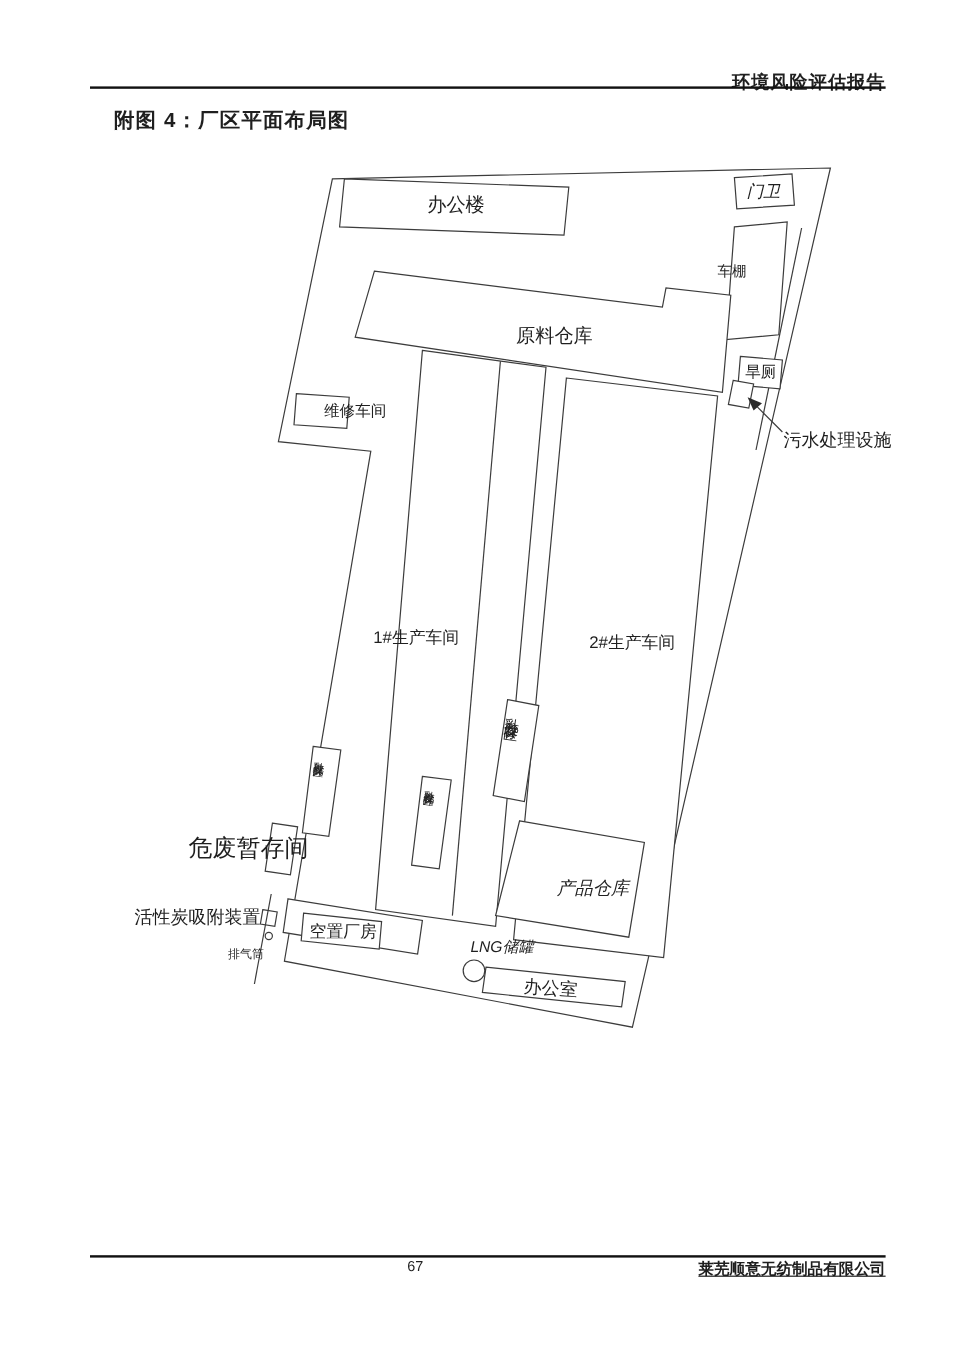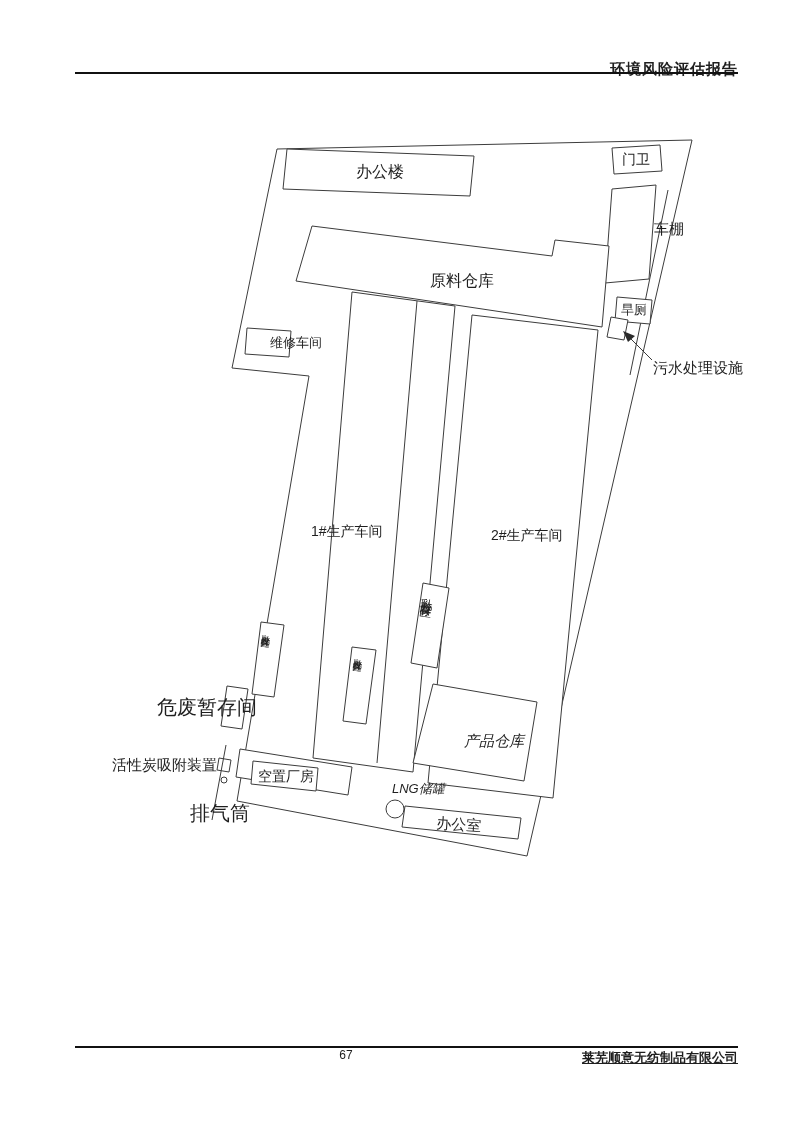--- a/index.html
+++ b/index.html
@@ -21,20 +21,21 @@
   .ln  { stroke:#3c3c3c; stroke-width:1; fill:none; }
   .arr { fill:#2a2a2a; }
 </style>
 </head>
 <body>
 
 <div class="page">
 
   <div class="lbl hdr-title">环境风险评估报告</div>
   <div class="hdr-line"></div>
+  <div class="lbl fig-title">附图 4：厂区平面布局图</div>
   <div class="ftr-line"></div>
   <div class="lbl pg-num">67</div>
   <div class="lbl company">莱芜顺意无纺制品有限公司</div>
 
   <svg width="800" height="1131" viewBox="0 0 800 1131">
 
     <polygon class="bld" points="277,149 692,140 527,856 237,801 309,376 232,368"></polygon>
 
     <line class="ln" x1="668" y1="190" x2="630" y2="375"></line>
 
@@ -64,32 +65,32 @@
     <polygon class="arr" points="623,331 635,336 628,342"></polygon>
 
     <polygon class="bld" points="219,758 231,760 229,772 217,770"></polygon>
     <circle class="ln" cx="224" cy="780" r="3"></circle>
     <line class="ln" x1="226" y1="745" x2="212" y2="820"></line>
 
     <circle class="bld" cx="395" cy="809" r="9"></circle>
   </svg>
 
   <div class="lbl" style="left:356px; top:163px; font-size:16px;">办公楼</div>
-  <div class="lbl" style="left:622px; top:151px; font-size:14px;">门卫</div>
-  <div class="lbl" style="left:654px; top:220px; font-size:15px;">车棚</div>
+  <div class="lbl" style="left:622px; top:151px; font-size:14px;font-style:italic;">门卫</div>
+  <div class="lbl" style="left:598px; top:220px; font-size:12px;">车棚</div>
   <div class="lbl" style="left:430px; top:272px; font-size:16px;">原料仓库</div>
   <div class="lbl" style="left:621px; top:303px; font-size:13px;">旱厕</div>
   <div class="lbl" style="left:653px; top:359px; font-size:15px;text-align:right;">污水处理设施</div>
   <div class="lbl" style="left:270px; top:336px; font-size:13px;">维修车间</div>
   <div class="lbl" style="left:311px; top:523px; font-size:14px;">1#生产车间</div>
   <div class="lbl" style="left:491px; top:527px; font-size:14px;">2#生产车间</div>
   <div class="lbl vert" style="left:421px; top:588px; font-size:12px; transform:rotate(8deg); transform-origin:top left;">乳胶暂存区</div>
   <div class="lbl vert" style="left:262px; top:627px; font-size:9px; letter-spacing:1px; transform:rotate(8deg); transform-origin:top left;">乳胶搅拌区</div>
   <div class="lbl vert" style="left:354px; top:651px; font-size:9px; letter-spacing:1px; transform:rotate(8deg); transform-origin:top left;">乳胶搅拌区</div>
   <div class="lbl" style="left:157px; top:696px; font-size:20px;">危废暂存间</div>
   <div class="lbl" style="left:112px; top:756px; font-size:15px;">活性炭吸附装置</div>
-  <div class="lbl" style="left:190px; top:790px; font-size:20px;margin-top:12px;">排气筒</div>
+  <div class="lbl" style="left:190px; top:790px; font-size:10px;">排气筒</div>
   <div class="lbl" style="left:258px; top:768px; font-size:14px;">空置厂房</div>
   <div class="lbl" style="left:392px; top:782px; font-size:13px;font-style:italic;">LNG储罐</div>
   <div class="lbl" style="left:437px; top:814px; font-size:15px; transform:rotate(4deg); transform-origin:top left;">办公室</div>
   <div class="lbl" style="left:464px; top:732px; font-size:15px;font-style:italic;">产品仓库</div>
 
 </div>
 
 </body></html>

